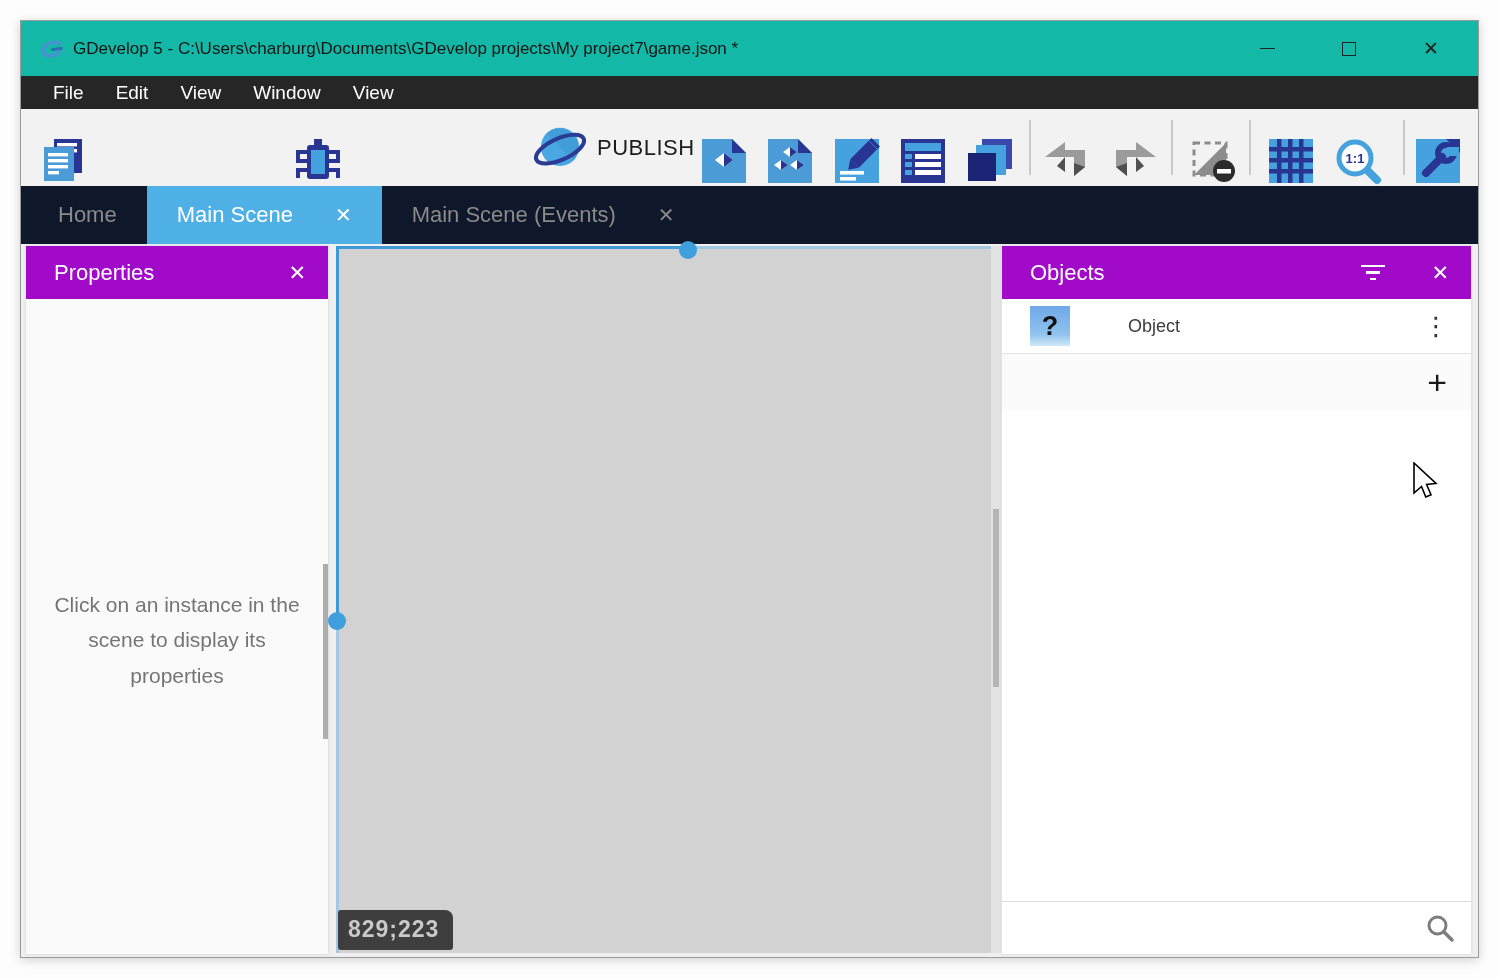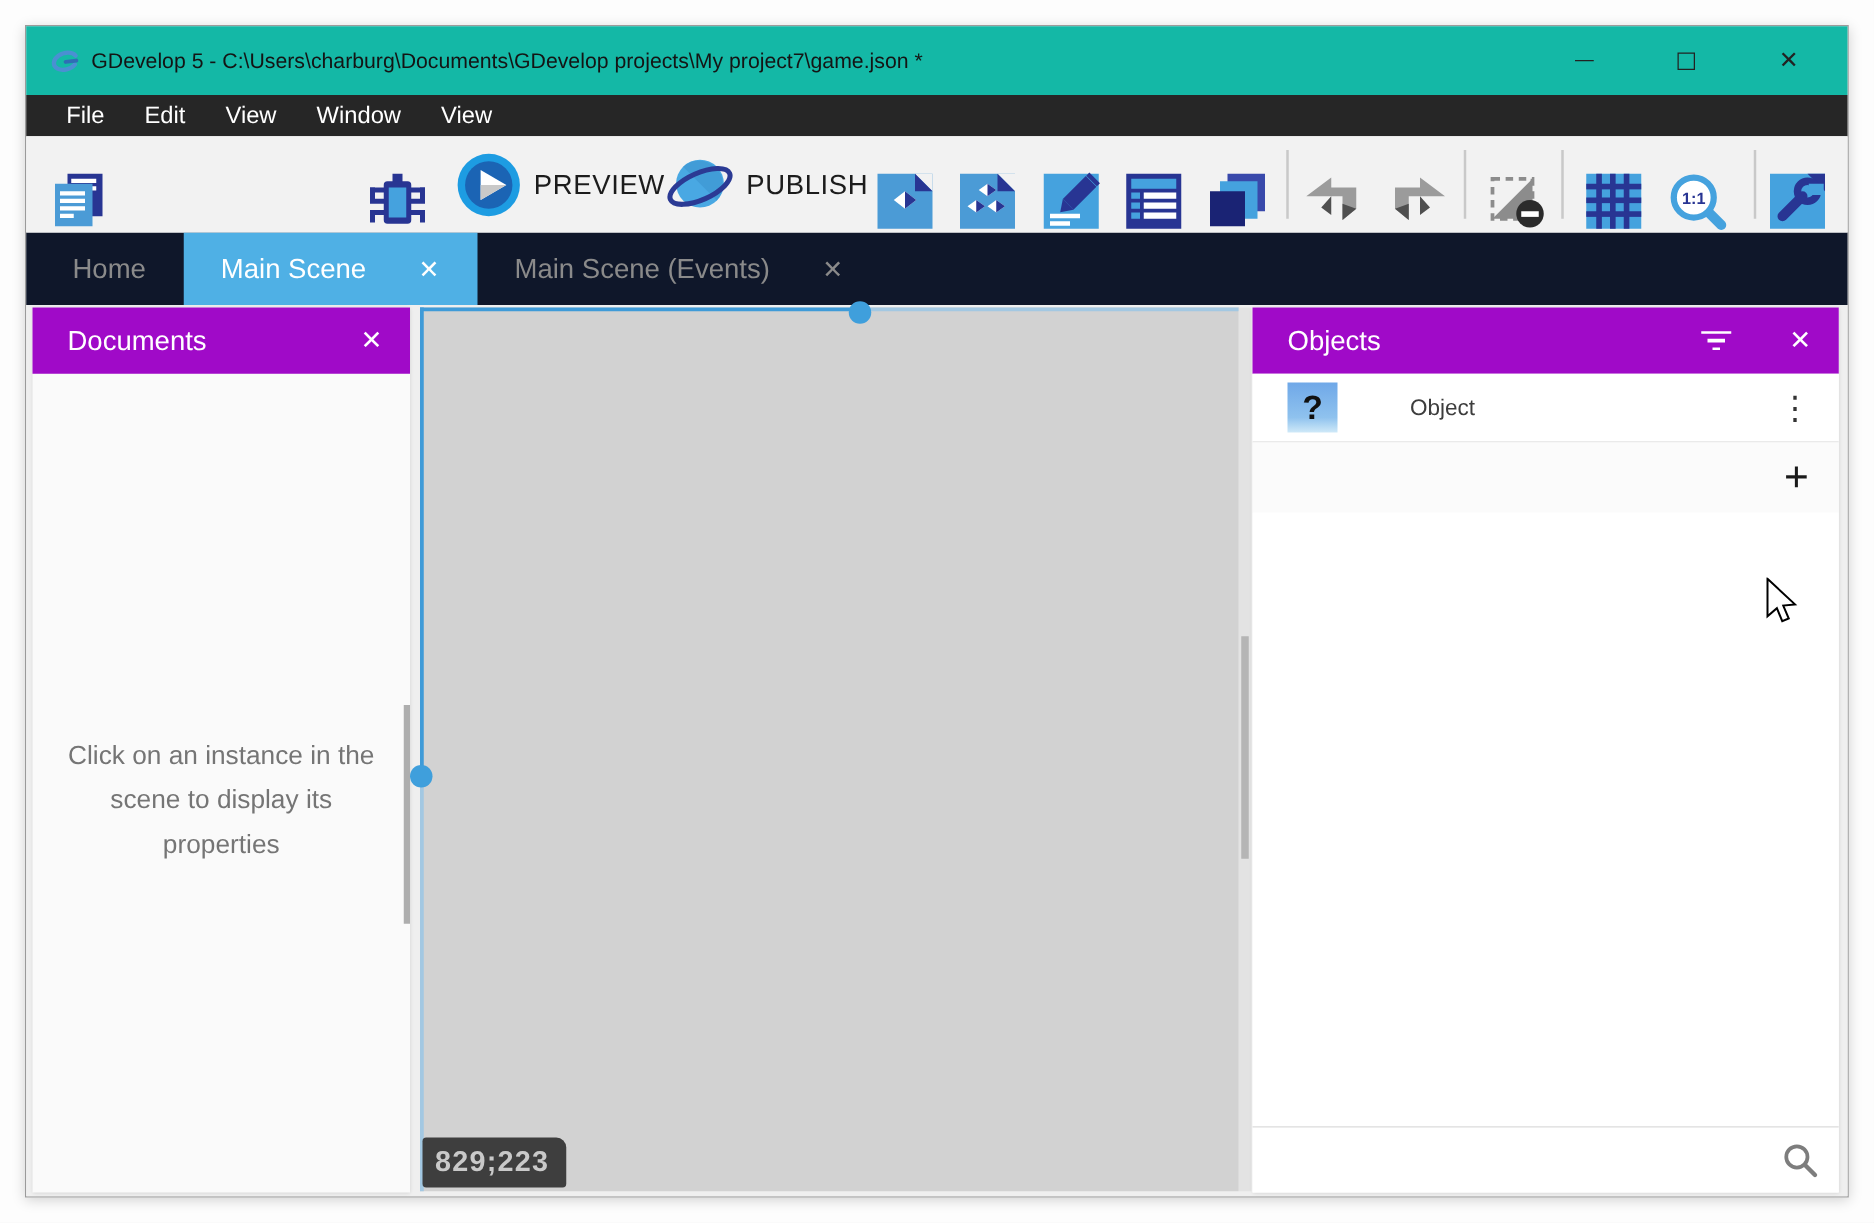--- a/index.html
+++ b/index.html
@@ -139,29 +139,20 @@
           <rect x="34" y="31" width="12" height="4" fill="#283593"></rect>
         <rect x="2" y="13" width="4" height="10" fill="#283593"></rect>
           <rect x="42" y="13" width="4" height="10" fill="#283593"></rect>
         <rect x="2" y="31" width="4" height="10" fill="#283593"></rect>
           <rect x="42" y="31" width="4" height="10" fill="#283593"></rect>
         <rect x="13" y="8" width="22" height="34" rx="3" fill="#283593"></rect>
         <rect x="17" y="13" width="14" height="24" fill="#45a2de"></rect>
       </svg>
     </div>
 
-    <div class="labeled-btn" style="left:344px">
-      <svg width="52" height="52" viewBox="0 0 48 48">
-        <circle cx="24" cy="24" r="23" fill="#1d9ce2"></circle>
-        <circle cx="24" cy="24" r="17.5" fill="#1b64b4"></circle>
-        <polygon points="18,13 37,24 18,35" fill="#ffffff"></polygon>
-        <polygon points="18,24 37,24 18,35" fill="#c9c9c9"></polygon>
-      </svg>
-      <span class="lbl">PREVIEW</span>
-    </div>
 
     <div class="labeled-btn" style="left:512px">
       <svg width="54" height="54" viewBox="0 0 48 48">
         <circle cx="24" cy="23" r="17" fill="#49a8e3"></circle>
         <path d="M12 11 A17 17 0 0 1 36 35 Z" fill="#3c94cf" opacity=".6"></path>
         <ellipse cx="24" cy="25" rx="23" ry="9.5" fill="none" stroke="#2b3a94" stroke-width="3.6" transform="rotate(-24 24 25)"></ellipse>
       </svg>
       <span class="lbl">PUBLISH</span>
     </div>
 
@@ -300,21 +291,21 @@
     <div class="tab">
       <span>Main Scene (Events)</span>
       <span class="tab-close">✕</span>
     </div>
   </div>
 
   <div class="main">
 
     <div class="properties-panel">
       <div class="panel-header">
-        <span class="panel-title">Documents</span>
+        <span class="panel-title">Properties</span>
         <span class="panel-close">✕</span>
       </div>
       <div class="properties-body">
         <div class="empty-message">Click on an instance in the scene to display its properties</div>
         <div class="prop-scrollbar"></div>
       </div>
     </div>
 
     <div class="scene-canvas">
       <div class="border-top-dark"></div>

